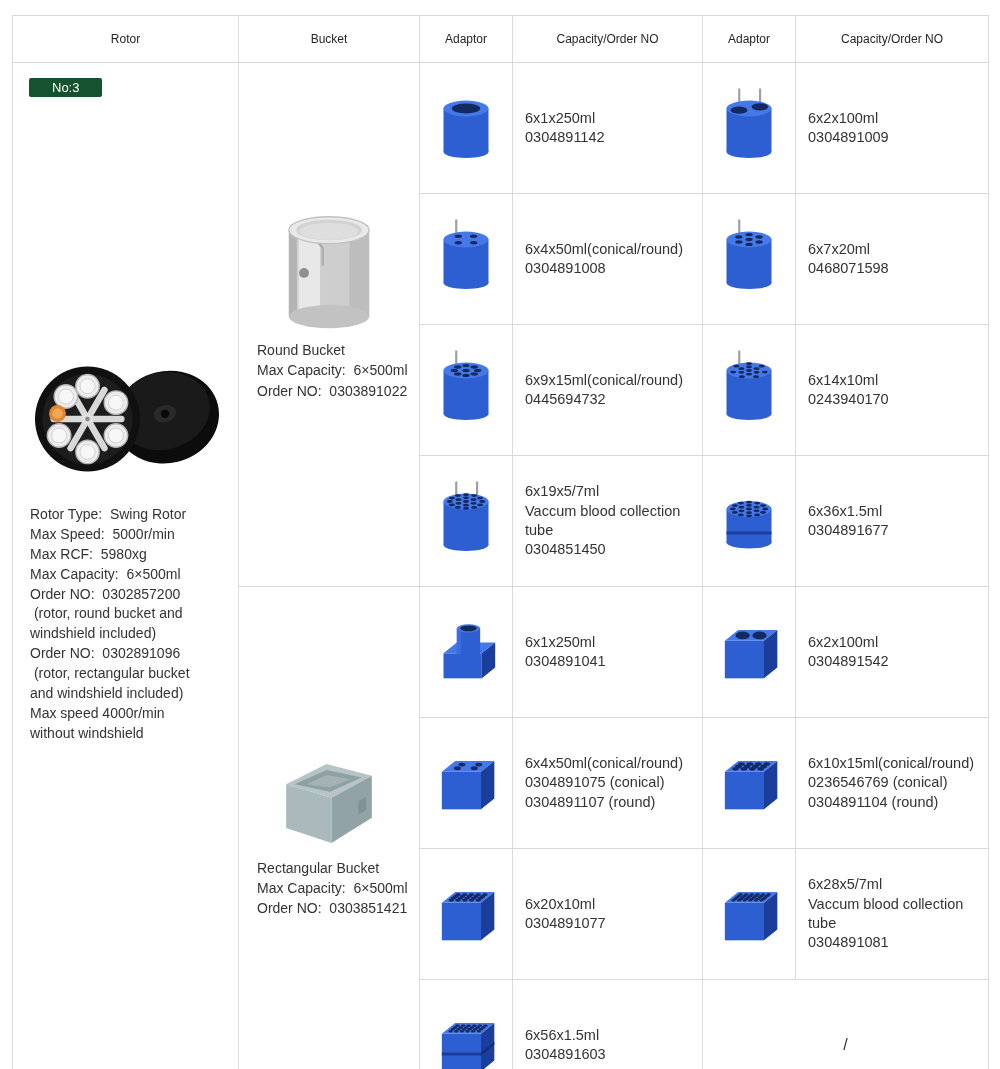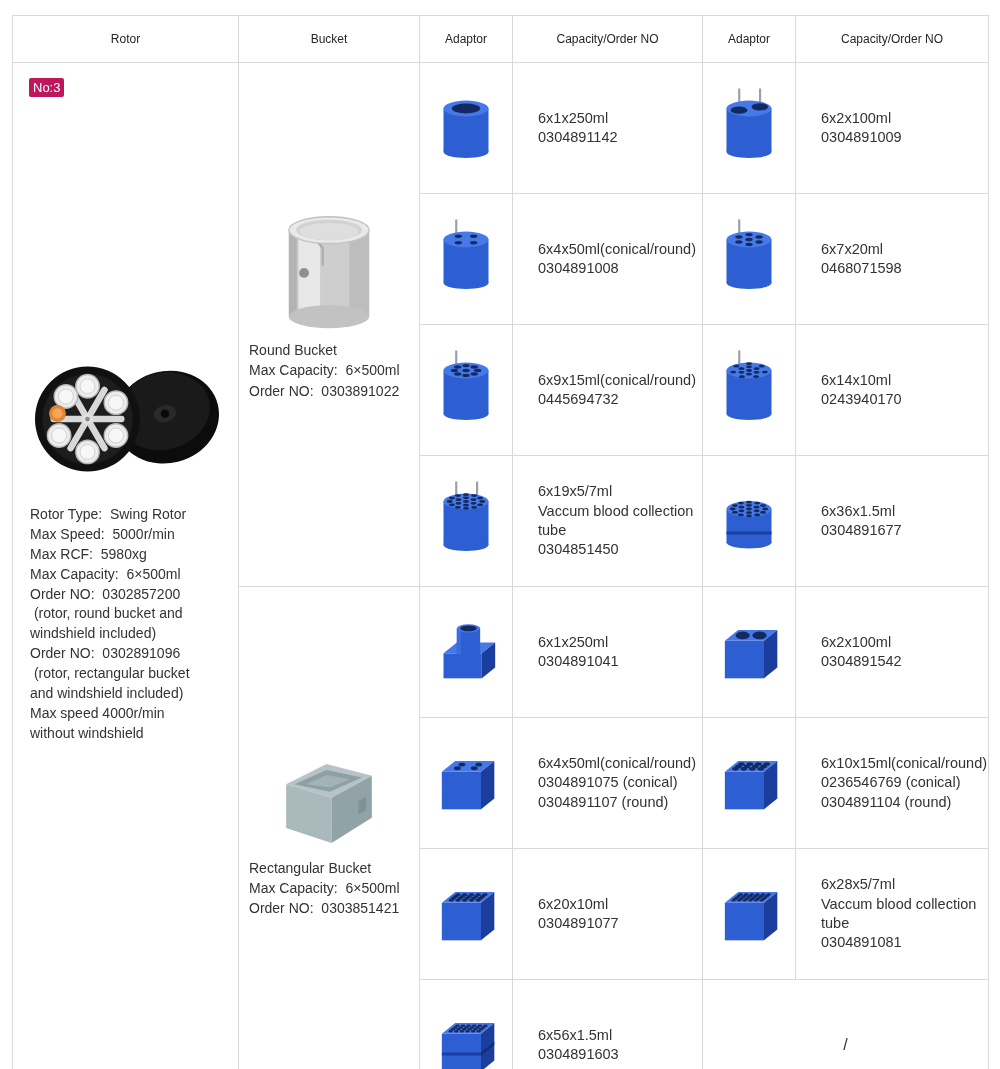--- a/index.html
+++ b/index.html
@@ -2,28 +2,28 @@
 <html><head>
 <meta charset="utf-8">
 <style>
   html,body{margin:0;padding:0;background:#fff;}
   body{width:1000px;height:1069px;font-family:"Liberation Sans",sans-serif;color:#333;}
   .wrap{position:relative;padding:15px 12px 0 12px;}
   table{border-collapse:collapse;table-layout:fixed;width:976px;}
   td,th{border:1px solid #d9d9d9;overflow:hidden;}
   th{height:44px;font-size:12px;font-weight:400;color:#262626;background:#fff;}
   td.rowcell{height:122px;}
-  td.cap{font-size:14.5px;line-height:1.33;padding:4px 4px 4px 25px;vertical-align:middle;white-space:pre-line;text-align:left;}
+  td.cap{font-size:14.5px;line-height:1.33;padding:4px 4px 4px 12px;vertical-align:middle;white-space:pre-line;text-align:left;}
   td.iconcell{text-align:center;vertical-align:middle;}
   td.slash{text-align:center;vertical-align:middle;font-size:16px;}
   td.rotorcell{vertical-align:top;position:relative;padding:0 13px;}
-  .badge{position:absolute;left:16px;top:15px;background:#be185d;color:#fff;font-size:13px;line-height:17px;padding:1px 4px;border-radius:2px;}
+  .badge{position:absolute;left:16px;top:15px;background:#14532d;color:#fff;font-size:13px;line-height:17px;padding:1px 23px;border-radius:2px;}
   .rotor-fig{margin-top:296px;text-align:center;}
   .rotor-specs{margin-top:24px;font-size:14px;line-height:1.42;white-space:pre-line;text-align:left;padding:0 4px;}
-  td.bucketcell{vertical-align:middle;text-align:center;padding:0;}
+  td.bucketcell{vertical-align:middle;text-align:center;padding:8px;}
   .bucket-inner{display:block;}
   .shift-round{transform:translateY(-26px);}
   .shift-rect{transform:translateY(-16px);}
   .bucket-text{text-align:left;padding-left:10px;white-space:pre-line;font-size:14px;line-height:1.45;margin-top:8px;}
   .icon-slot{display:inline-block;width:70px;height:80px;}
   svg{display:block;margin:0 auto;}
   .icon-slot svg{display:inline-block;}
 </style>
 </head>
 <body>

